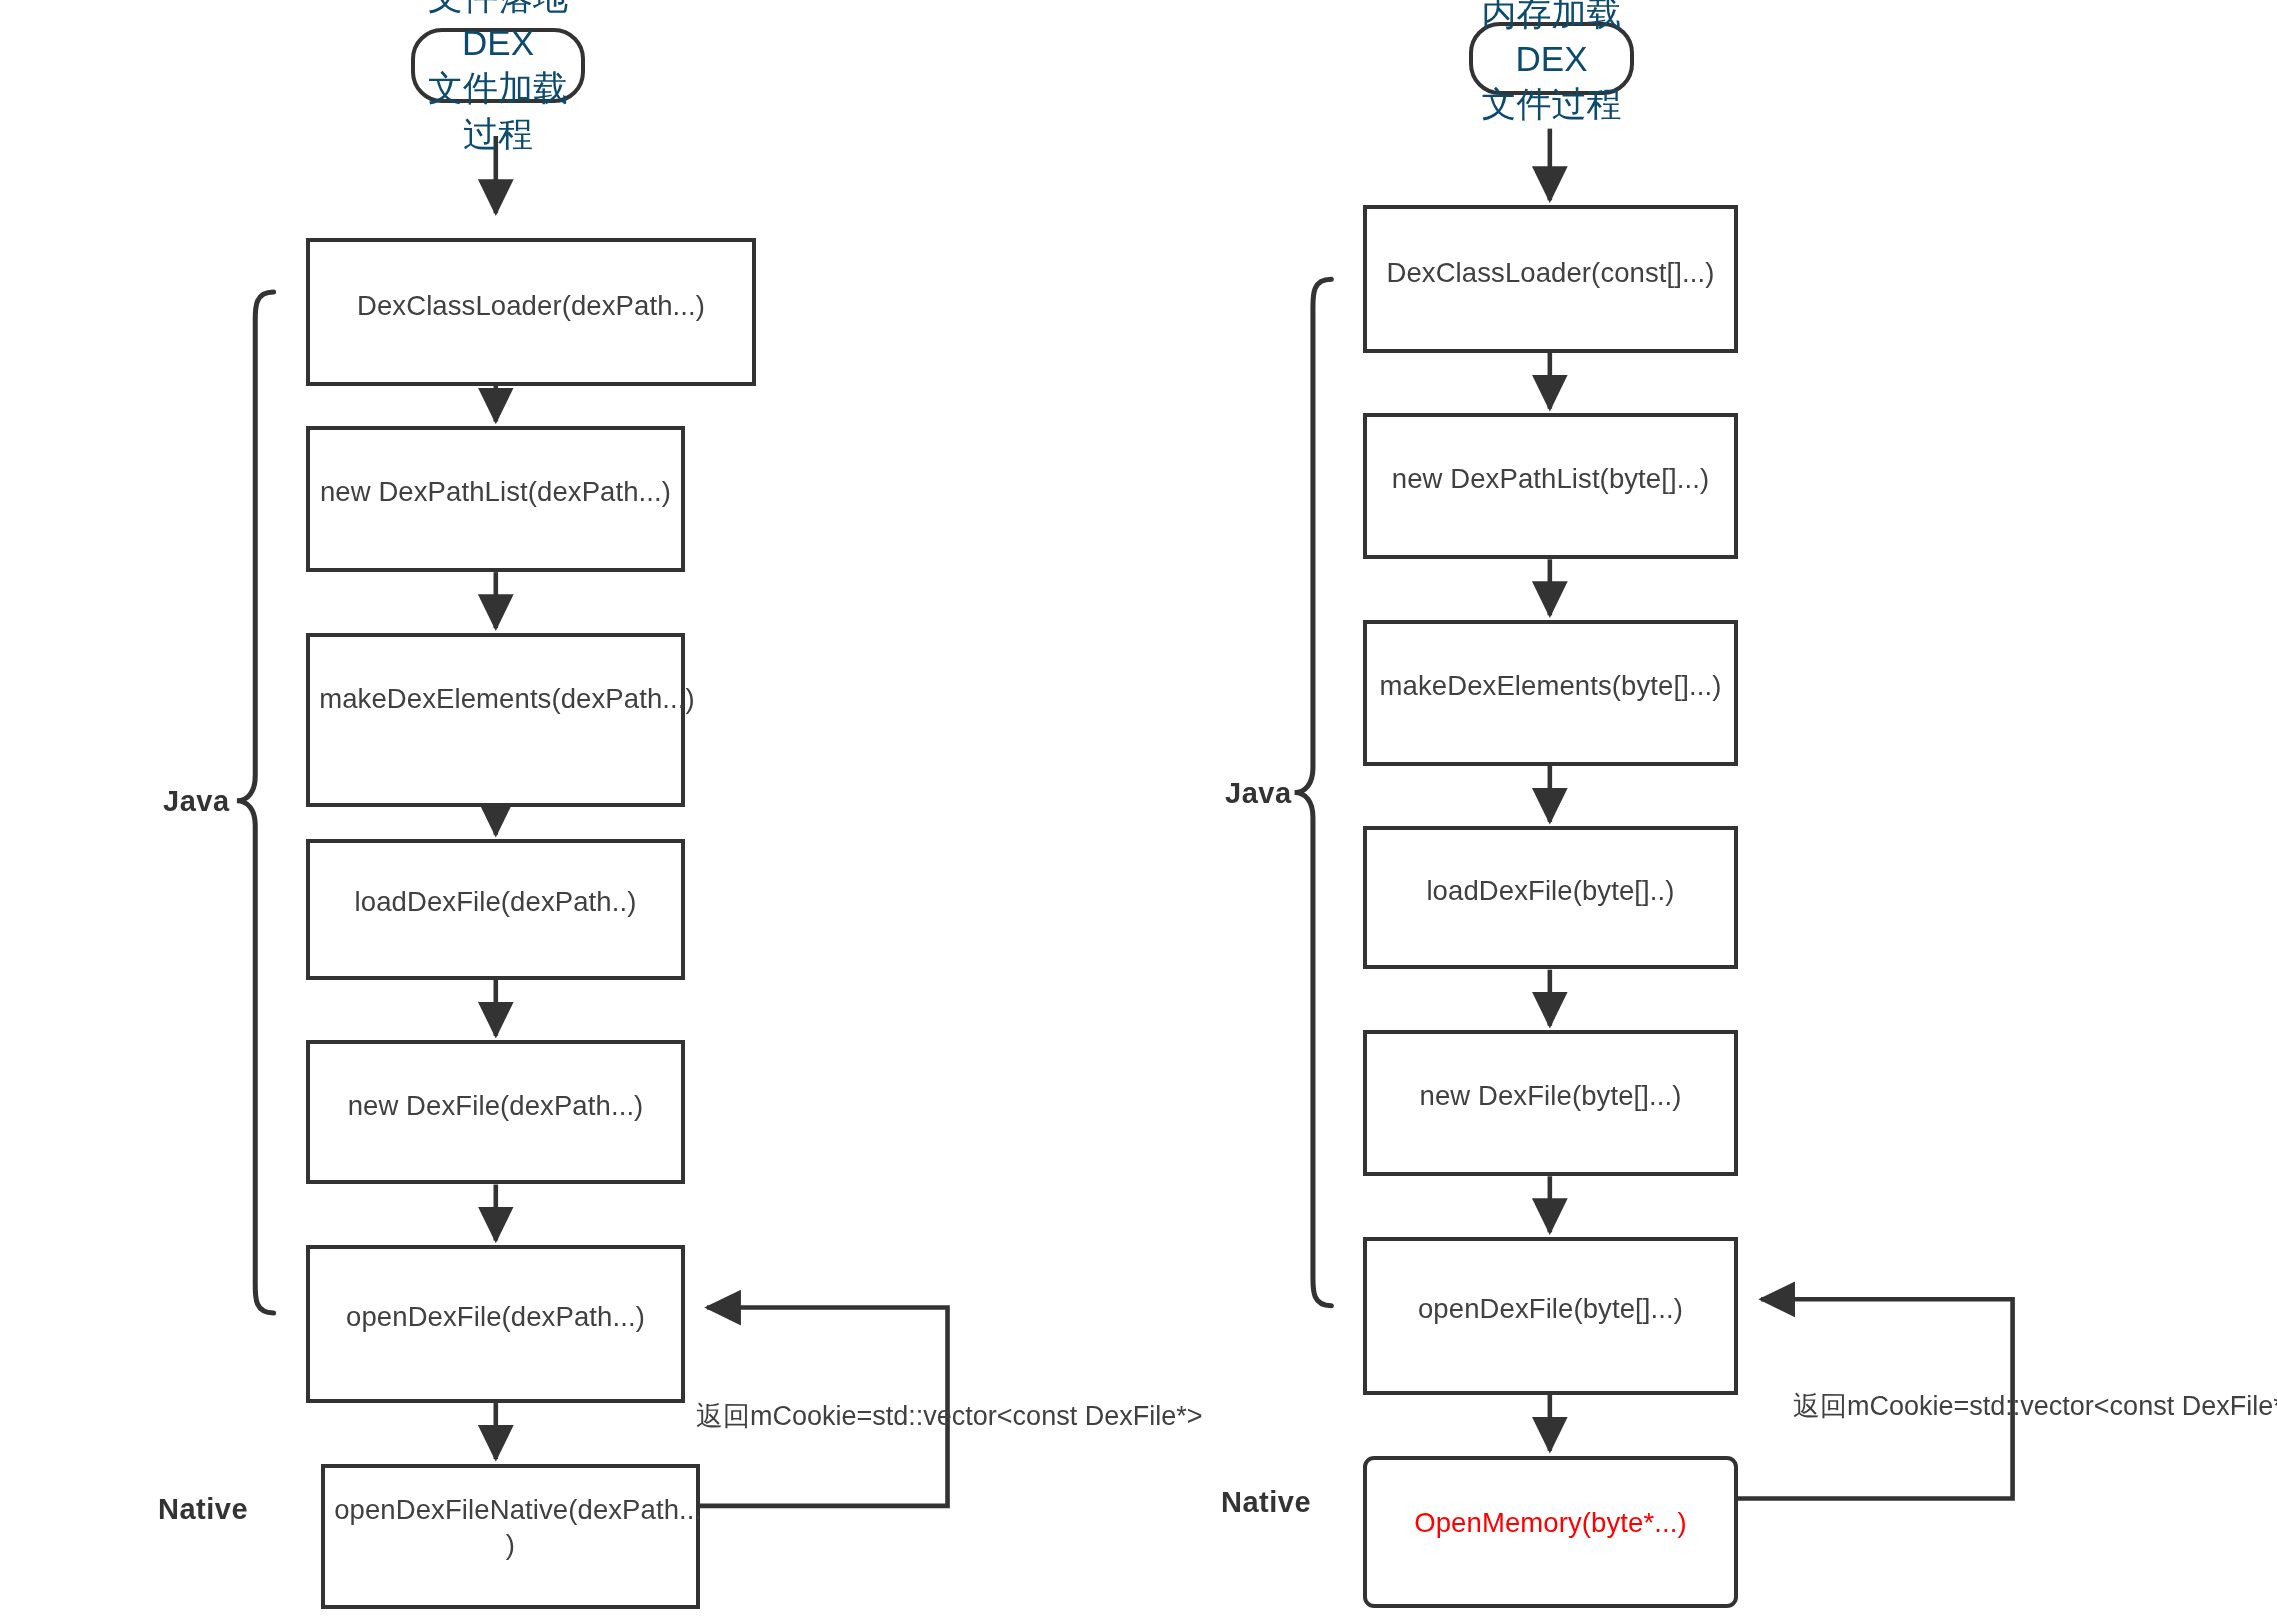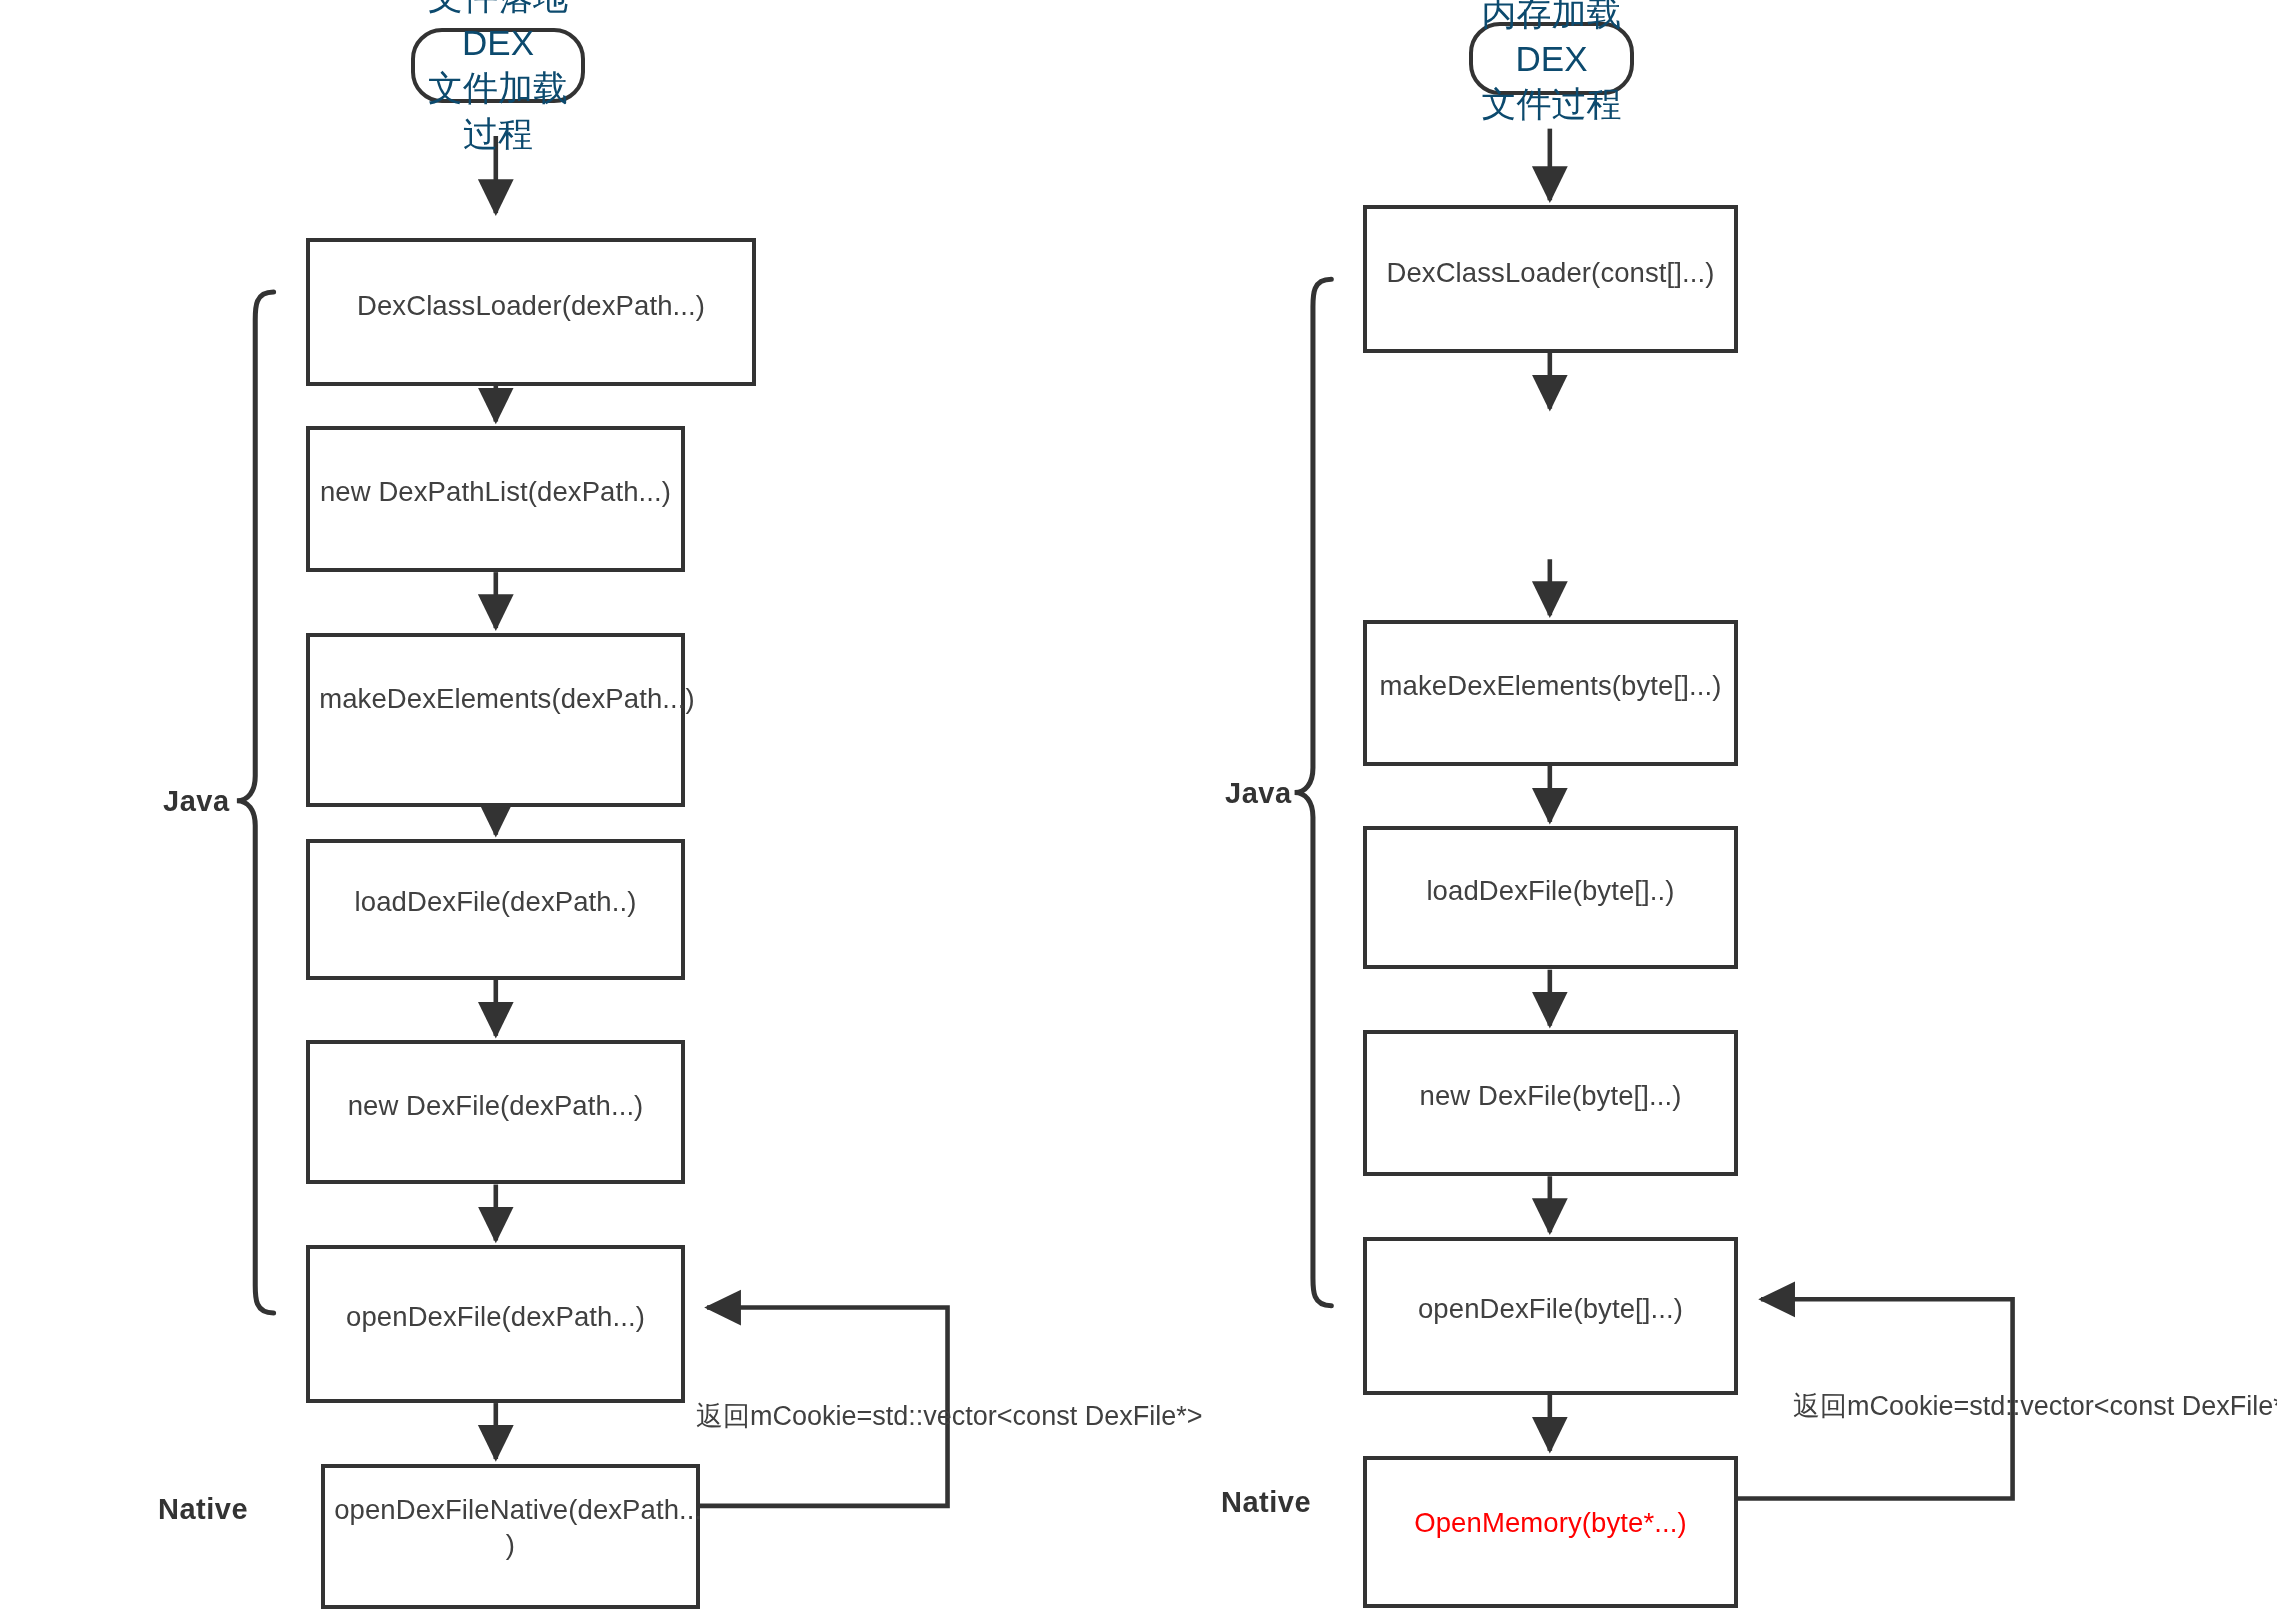--- a/index.html
+++ b/index.html
@@ -183,38 +183,41 @@
 
   <div class="terminator" style="left:1469px; top:22px; width:165px; height:73px;">
     <span>内存加载DEX
 文件过程</span>
   </div>
 
   <div class="node" style="left:1363px; top:205px; width:375px; height:148px; padding-top:46px;">
     <span class="node-text">DexClassLoader(const[]...)</span>
   </div>
 
+  <div class="node" style="left:1363px; top:413px; width:375px; height:146px; padding-top:44px;">
+    <span class="node-text">new DexPathList(byte[]...)</span>
+  </div>
 
   <div class="node" style="left:1363px; top:620px; width:375px; height:146px; padding-top:44px;">
     <span class="node-text">makeDexElements(byte[]...)</span>
   </div>
 
   <div class="node" style="left:1363px; top:826px; width:375px; height:143px; padding-top:43px;">
     <span class="node-text">loadDexFile(byte[]..)</span>
   </div>
 
   <div class="node" style="left:1363px; top:1030px; width:375px; height:146px; padding-top:44px;">
     <span class="node-text">new DexFile(byte[]...)</span>
   </div>
 
   <div class="node" style="left:1363px; top:1237px; width:375px; height:158px; padding-top:50px;">
     <span class="node-text">openDexFile(byte[]...)</span>
   </div>
 
-  <div class="node red-text" style="left:1363px; top:1456px; width:375px; height:152px; padding-top:45px;">
+  <div class="node red-text" style="left:1363px; top:1456px; width:375px; height:152px; padding-top:45px;border-radius:11px;">
     <span class="node-text">OpenMemory(byte*...)</span>
   </div>
 
   <div class="lane-label" style="left:1225px; top:777px;">
     <span>Java</span>
   </div>
 
   <div class="lane-label" style="left:1221px; top:1486px;">
     <span>Native</span>
   </div>

